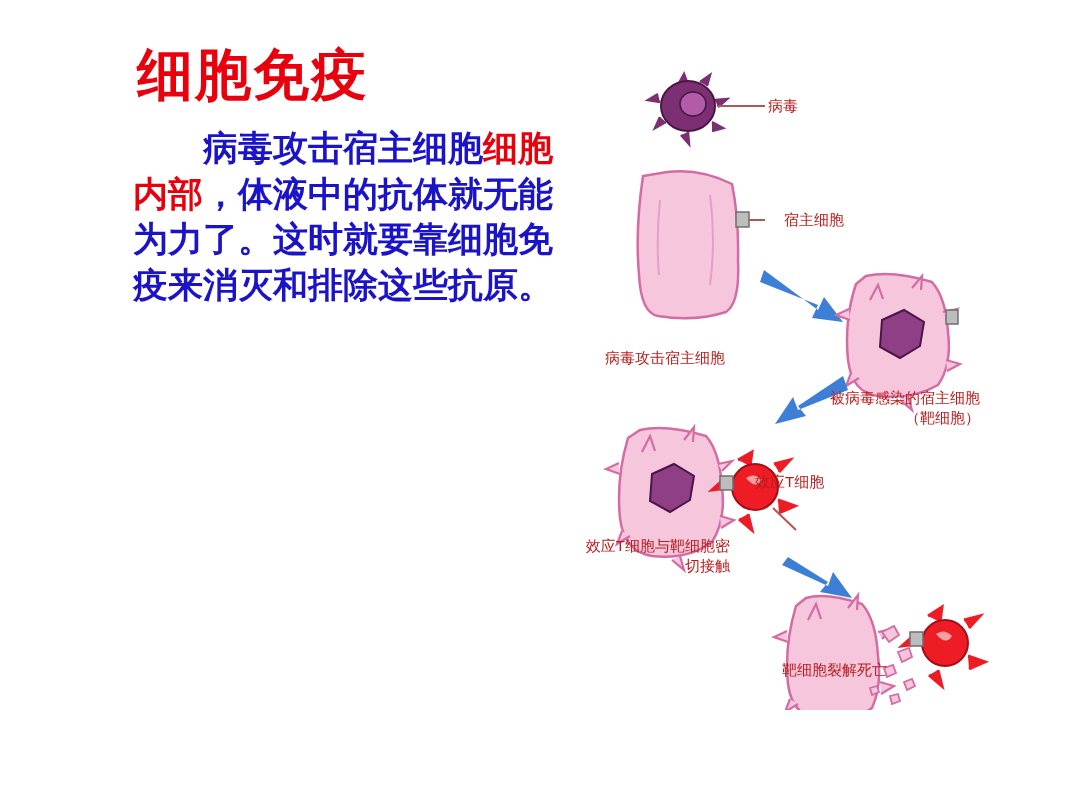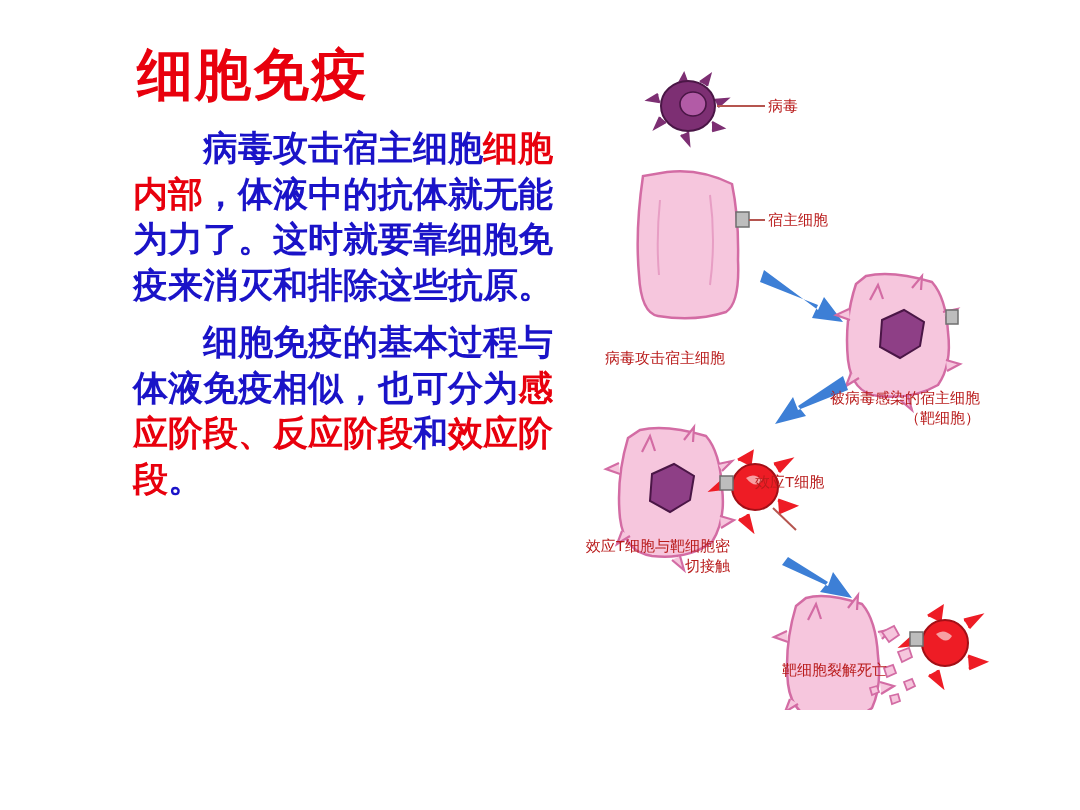--- a/index.html
+++ b/index.html
@@ -74,23 +74,20 @@
 <body>
 
 <div id="slide">
 
   <div id="title">细胞免疫</div>
 
   <div id="bodytext">
     <p>
       <span>病毒攻击宿主细胞</span><span class="red">细胞内部</span><span>，体液中的抗体就无能为力了。这时就要靠细胞免疫来消灭和排除这些抗原。</span>
     </p>
-    <p class="para2">
-      <span>细胞免疫的基本过程与体液免疫相似，也可分为</span><span class="red">感应阶段、反应阶段</span><span>和</span><span class="red">效应阶段</span><span>。</span>
-    </p>
   </div>
 
   <div id="figure">
 
     <svg width="500" height="650" viewBox="0 0 500 650">
 
       <g>
         <path d="M118 25 l6 -11 l4 11 M140 22 l10 -7 l-3 11 M155 40 l12 -1 l-9 8 M152 62 l11 6 l-11 3 M128 72 l1 12 l-8 -9 M106 62 l-11 6 l5 -11 M100 42 l-12 -2 l10 -6" stroke="#7d2f73" stroke-width="2.5" fill="#7d2f73"></path>
         <ellipse cx="128" cy="46" rx="27" ry="25" fill="#7d2f73" stroke="#4a1646" stroke-width="2"></ellipse>
         <ellipse cx="133" cy="44" rx="13" ry="12" fill="#b25ba6" stroke="#4a1646" stroke-width="1.6"></ellipse>
@@ -152,21 +149,21 @@
       <g>
         <path d="M368 556 l14 -9 l-2 15 M404 560 l16 -4 l-11 12 M408 596 l17 6 l-16 7 M378 610 l4 16 l-13 -11 M358 584 l-16 2 l12 -11" stroke="#ee1c25" stroke-width="3" fill="#ee1c25"></path>
         <circle cx="385" cy="583" r="23" fill="#ee1c25" stroke="#a30f16" stroke-width="2"></circle>
         <path d="M376 574 q8 -6 16 2 q-6 10 -16 -2 Z" fill="#f7a0a3"></path>
         <rect x="350" y="572" width="13" height="14" fill="#bdbdbd" stroke="#6f6f6f" stroke-width="1.5"></rect>
       </g>
     </svg>
 
     <div class="fig-label" style="left:208px; top:36px;">病毒</div>
 
-    <div class="fig-label" style="left:208px; top:150px;text-align:center;">宿主细胞</div>
+    <div class="fig-label" style="left:224px; top:150px;text-align:center;">宿主细胞</div>
 
     <div class="fig-label" style="left:45px; top:288px;">病毒攻击宿主细胞</div>
 
     <div class="fig-label wrap" style="left:270px; top:328px; width:150px;">被病毒感染的宿主细胞（靶细胞）</div>
 
     <div class="fig-label" style="left:195px; top:412px;">效应T细胞</div>
 
     <div class="fig-label wrap" style="left:20px; top:476px; width:150px;">效应T细胞与靶细胞密切接触</div>
 
     <div class="fig-label" style="left:222px; top:600px;text-align:right;">靶细胞裂解死亡</div>

